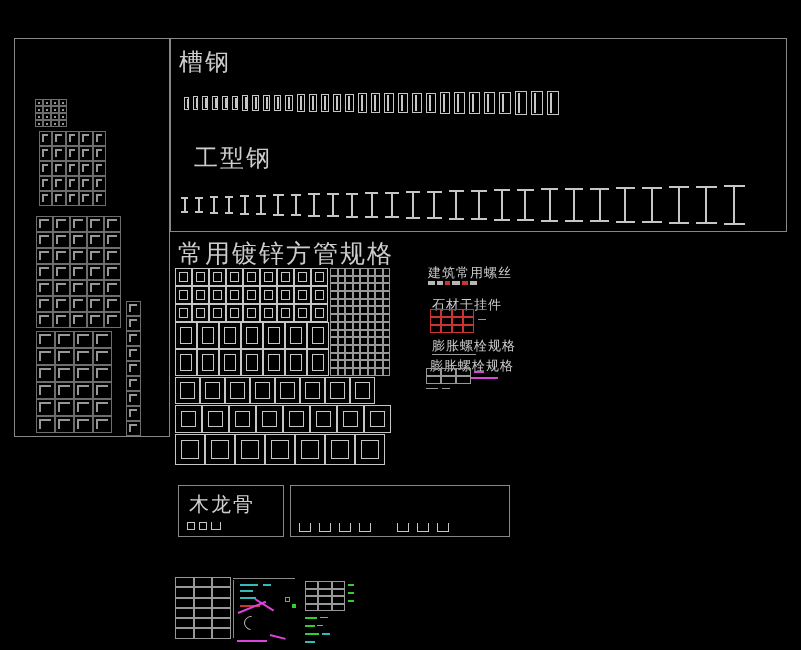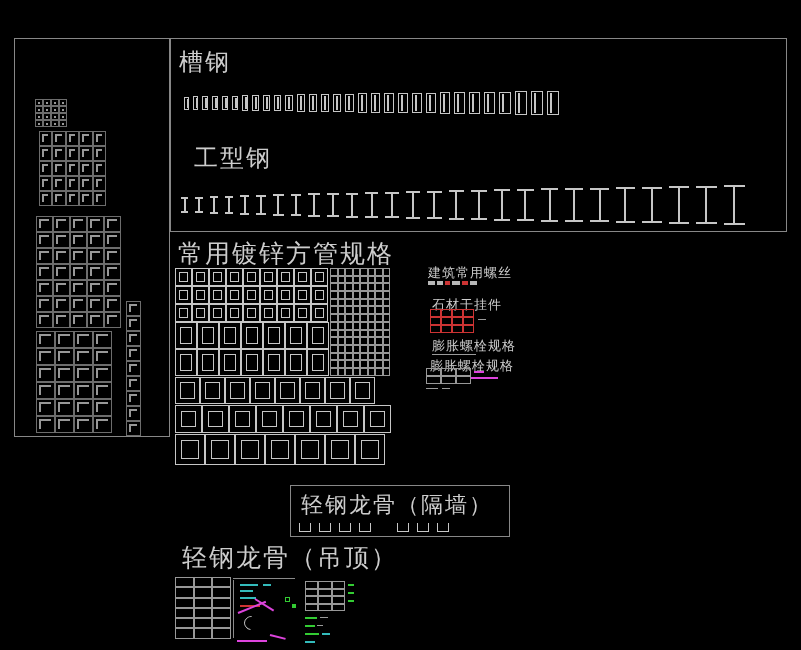--- a/index.html
+++ b/index.html
@@ -636,35 +636,39 @@
 
   <div class="small-label" style="left:432px;top:337px">膨胀螺栓规格</div>
   <div class="mark" style="left:432px;top:354px;width:44px;height:1px;background:#9a9a9a"></div>
 
   <div class="small-label" style="left:430px;top:357px">膨胀螺栓规格</div>
   <div class="mark" style="left:470px;top:377px;width:28px;height:2px;background:var(--magenta)"></div>
   <div class="mark" style="left:474px;top:371px;width:10px;height:2px;background:var(--magenta)"></div>
   <div class="mark" style="left:426px;top:388px;width:12px;height:1px;background:#9a9a9a"></div>
   <div class="mark" style="left:442px;top:388px;width:8px;height:1px;background:#9a9a9a"></div>
 
+  <div class="panel" id="panel-wood" style="left:178px;top:485px;width:106px;height:52px">
+    <div class="title t20" style="left:10px;top:8px">木龙骨</div>
+    <div class="mark sqmark" style="left:8px;top:36px;width:8px;height:8px"></div>
+    <div class="mark sqmark" style="left:20px;top:36px;width:8px;height:8px"></div>
+    <div class="mark uchannel" style="left:32px;top:36px;width:10px;height:8px"></div>
+  </div>
 
   <div class="panel" id="panel-partition" style="left:290px;top:485px;width:220px;height:52px">
-    <div class="title t22" style="left:10px;top:7px">轻钢龙骨（隔墙）</div>
     <div class="mark" id="partition-marks" style="left:8px;top:37px;display:flex;gap:8px;align-items:flex-start">
         <div class="uchannel" style="width: 12px; height: 9px;"></div>
         <div class="uchannel" style="width: 12px; height: 9px;"></div>
         <div class="uchannel" style="width: 12px; height: 9px;"></div>
         <div class="uchannel" style="width: 12px; height: 9px;"></div>
         <div class="uchannel" style="width: 12px; height: 9px; margin-left: 18px;"></div>
         <div class="uchannel" style="width: 12px; height: 9px;"></div>
         <div class="uchannel" style="width: 12px; height: 9px;"></div>
       </div>
   </div>
 
-  <div class="title t25" style="left:182px;top:544px">轻钢龙骨（吊顶）</div>
 
   <div class="mark" style="left:233px;top:580px;width:1px;height:58px;background:#8a8a8a"></div>
   <div class="mark" style="left:233px;top:578px;width:62px;height:1px;background:#8a8a8a"></div>
   <div class="mark" style="left:240px;top:584px;width:18px;height:2px;background:var(--cyan)"></div>
   <div class="mark" style="left:263px;top:584px;width:8px;height:2px;background:var(--cyan)"></div>
   <div class="mark" style="left:240px;top:590px;width:13px;height:2px;background:var(--cyan)"></div>
   <div class="mark" style="left:240px;top:597px;width:16px;height:2px;background:var(--cyan)"></div>
   <div class="mark" style="left:240px;top:605px;width:20px;height:1.5px;background:var(--red)"></div>
   <div class="mark" style="left:238px;top:612px;width:30px;height:2px;background:var(--magenta);transform:rotate(-22deg);transform-origin:left center"></div>
   <div class="mark" style="left:255px;top:598px;width:22px;height:2px;background:var(--magenta);transform:rotate(32deg);transform-origin:left center"></div>

